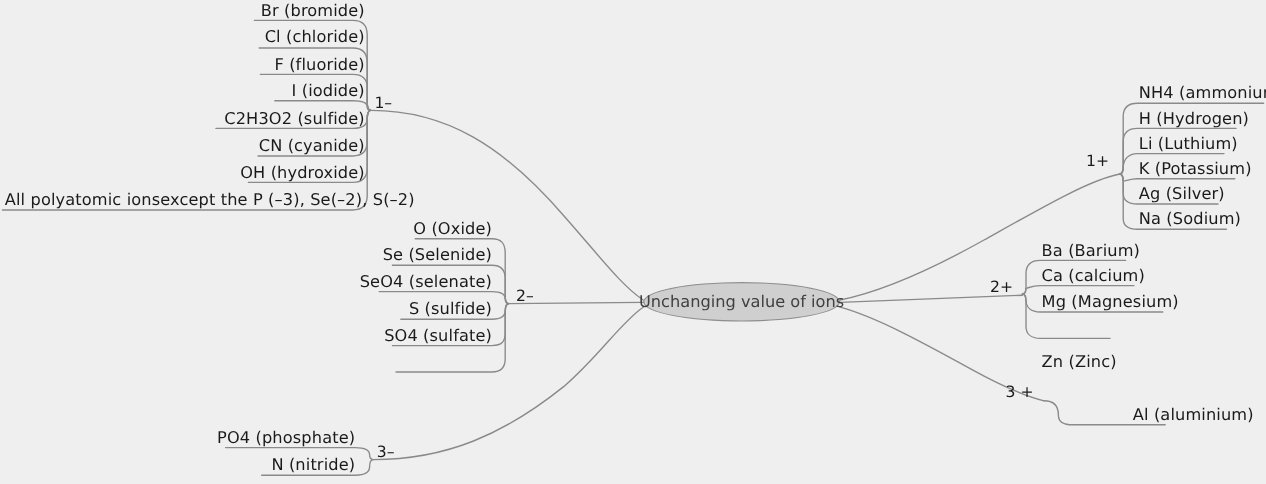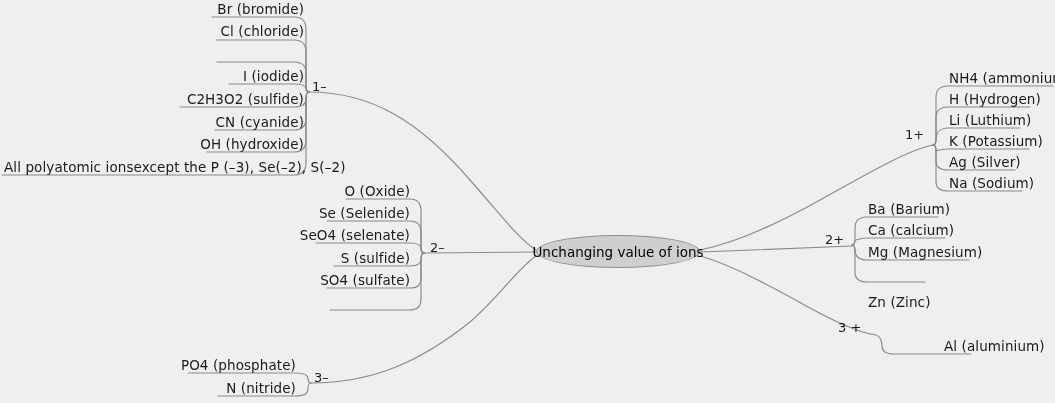--- a/index.html
+++ b/index.html
@@ -56,21 +56,21 @@
     border-radius: 50%;
     background: #cfcfcf;
     border: 1px solid #8e8e8e;
     box-sizing: border-box;
     display: flex;
     align-items: center;
     justify-content: center;
   }
   .center-node-label {
     font-size: 13.5px;
-    color: #000000;
+    color: #404040;
     white-space: nowrap;
   }
 </style>
 </head>
 <body>
 
 <div id="canvas">
 
   <svg id="wires" viewBox="0 0 1055 403" width="1055" height="403" xmlns="http://www.w3.org/2000/svg">
     <g fill="none" stroke="#8a8a8a" stroke-width="1.15" stroke-linecap="round">
@@ -144,20 +144,21 @@
   </svg>
 
   <div class="center-node">
     <span class="center-node-label">Unchanging value of ions</span>
   </div>
 
   <div class="branch-label" style="left:312px; top:79px;">1–</div>
 
   <div class="leaf right-align" style="left:104px; top:23px; width:200px;">Cl (chloride)</div>
   <div class="leaf right-align" style="left:104px; top:1px; width:200px;">Br (bromide)</div>
+  <div class="leaf right-align" style="left:104px; top:46px; width:200px;">F (fluoride)</div>
   <div class="leaf right-align" style="left:104px; top:68px; width:200px;">I (iodide)</div>
   <div class="leaf right-align" style="left:104px; top:91px; width:200px;">C2H3O2 (sulfide)</div>
   <div class="leaf right-align" style="left:104px; top:114px; width:200px;">CN (cyanide)</div>
   <div class="leaf right-align" style="left:104px; top:136px; width:200px;">OH (hydroxide)</div>
   <div class="leaf right-align" style="left:4px; top:159px; width:300px;">All polyatomic ionsexcept the P (–3), Se(–2), S(–2)</div>
 
   <div class="branch-label" style="left:430px; top:240px;">2–</div>
 
   <div class="leaf right-align" style="left:260px; top:183px; width:150px;">O (Oxide)</div>
   <div class="leaf right-align" style="left:260px; top:205px; width:150px;">Se (Selenide)</div>

